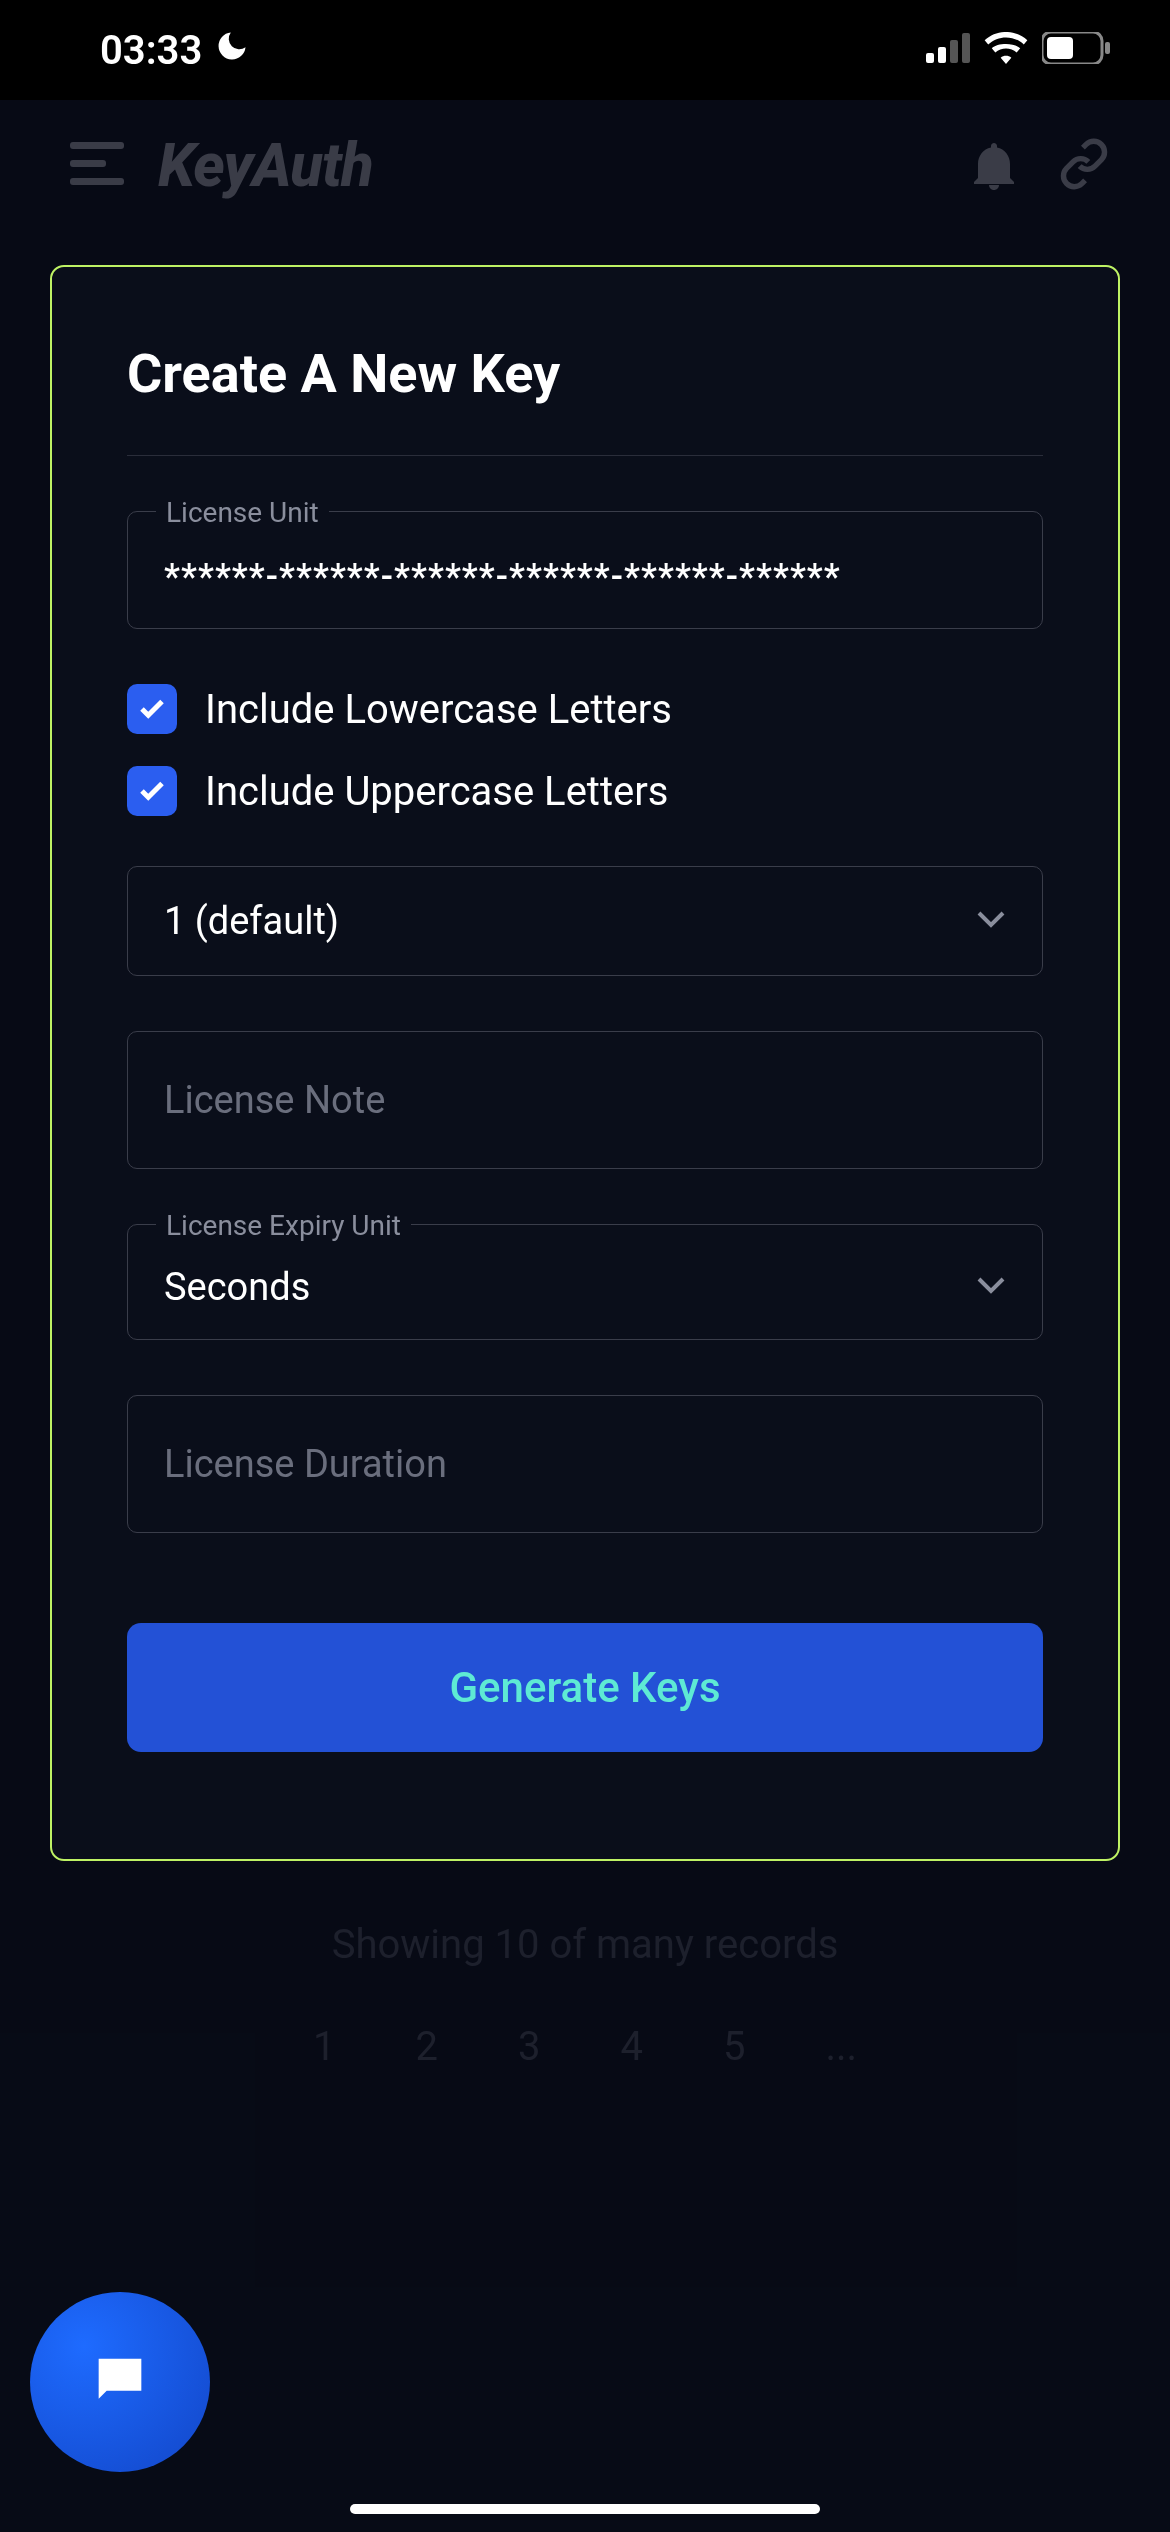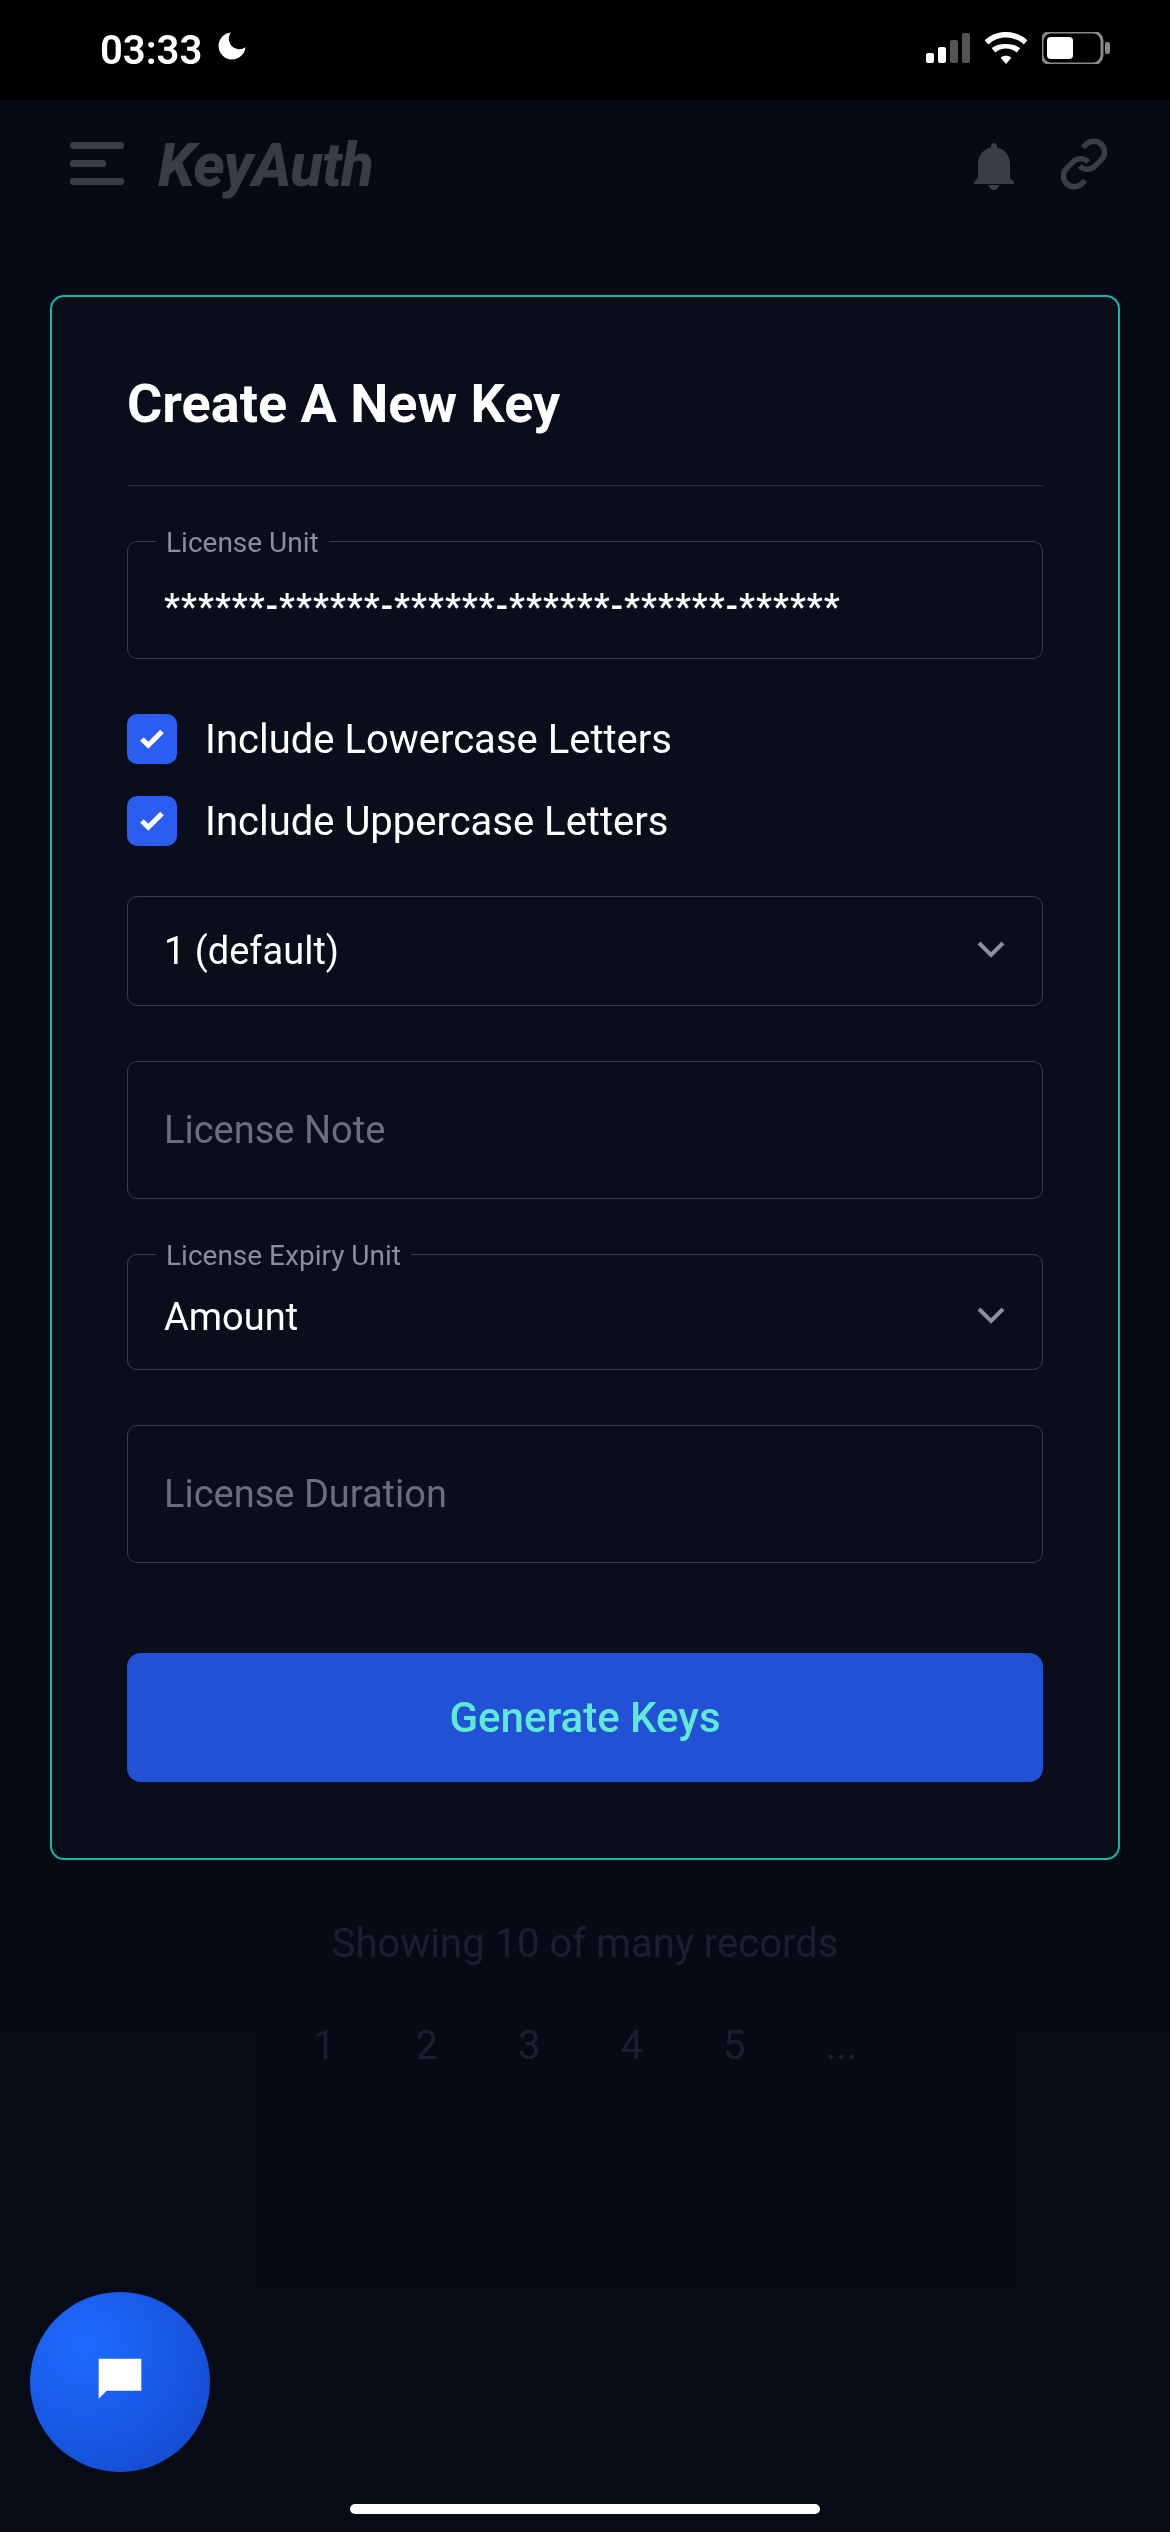--- a/index.html
+++ b/index.html
@@ -65,25 +65,25 @@
   .dim-overlay {
     position: absolute;
     inset: 0;
     background: rgba(5, 8, 18, 0.55);
     pointer-events: none;
     z-index: 1;
   }
   .modal {
     position: relative;
     z-index: 5;
-    margin: 74px 50px 0 50px;
-    border: 2px solid #14b8a6;
+    margin: 44px 50px 0 50px;
+    border: 2px solid #bef264;
     border-radius: 14px;
     background: #0a0e1a;
-    padding: 75px 75px 76px 75px;
+    padding: 75px 75px 107px 75px;
   }
   .modal-title {
     font-size: 54px;
     font-weight: 700;
     color: #ffffff;
     margin-bottom: 50px;
   }
   .modal-divider {
     height: 1px;
     background: #2a2d3a;
@@ -323,21 +323,21 @@
           </svg>
       </span>
     </div>
 
     <div class="field-group mb-large">
       <input class="field-input" type="text" placeholder="License Note" style="">
     </div>
 
     <div class="select-group with-label">
       <span class="field-float-label">License Expiry Unit</span>
-      <span class="select-value">Amount</span>
+      <span class="select-value">Seconds</span>
       <span>
         <svg width="30" height="18" viewBox="0 0 30 18" fill="none" stroke="#8a8e9d" stroke-width="4">
             <polyline points="3 3 15 15 27 3"></polyline>
           </svg>
       </span>
     </div>
 
     <div class="field-group">
       <input class="field-input" type="text" placeholder="License Duration" style="">
     </div>

